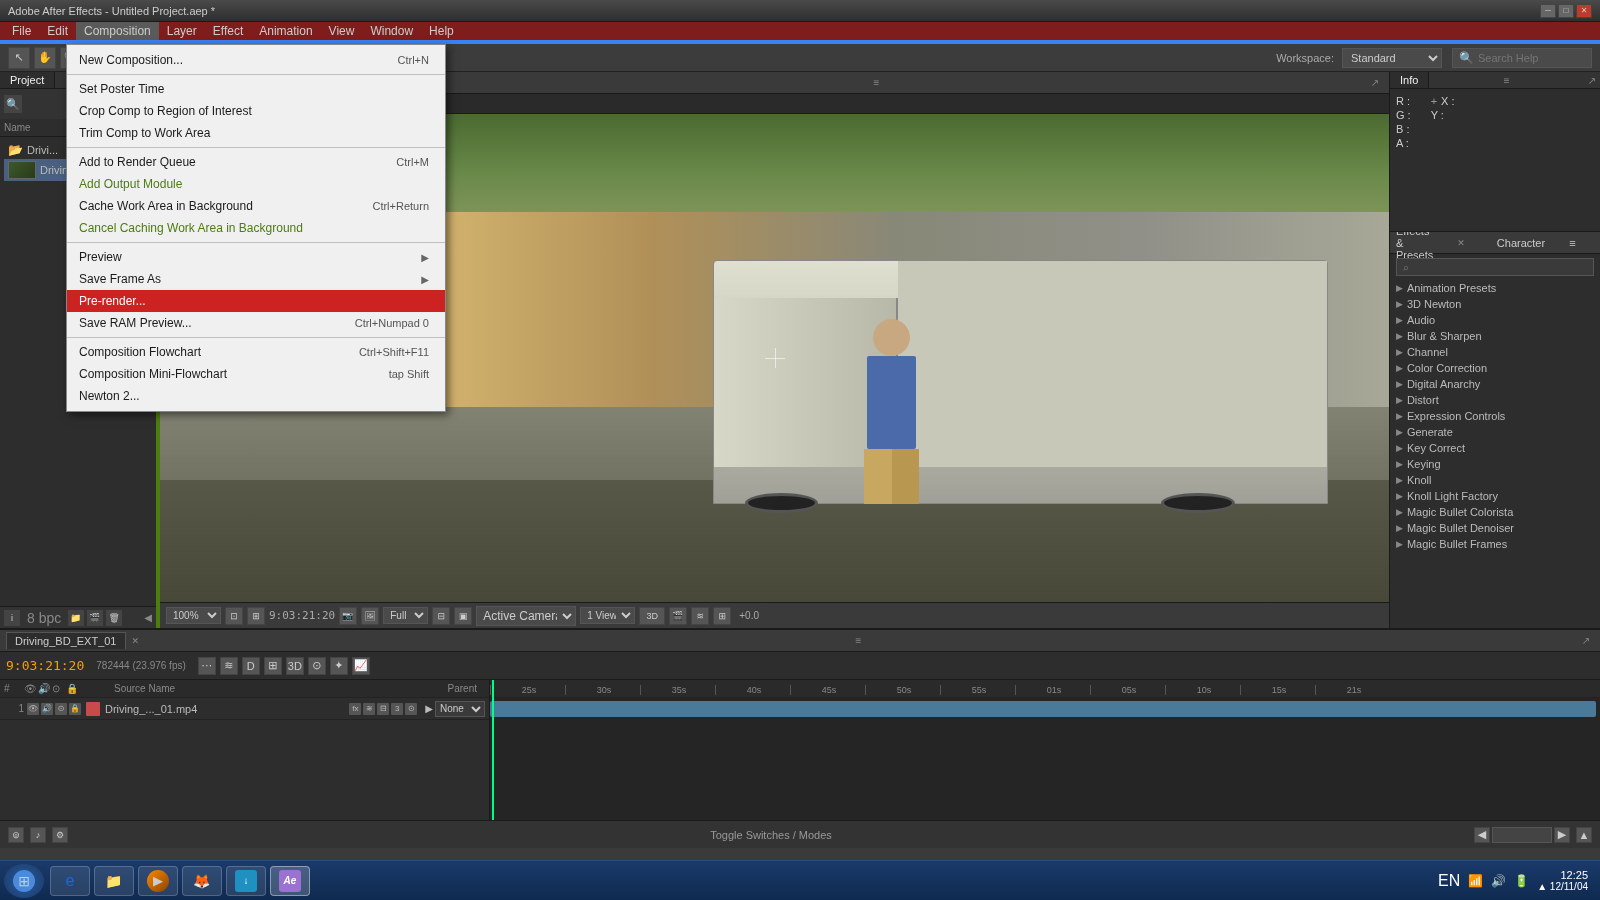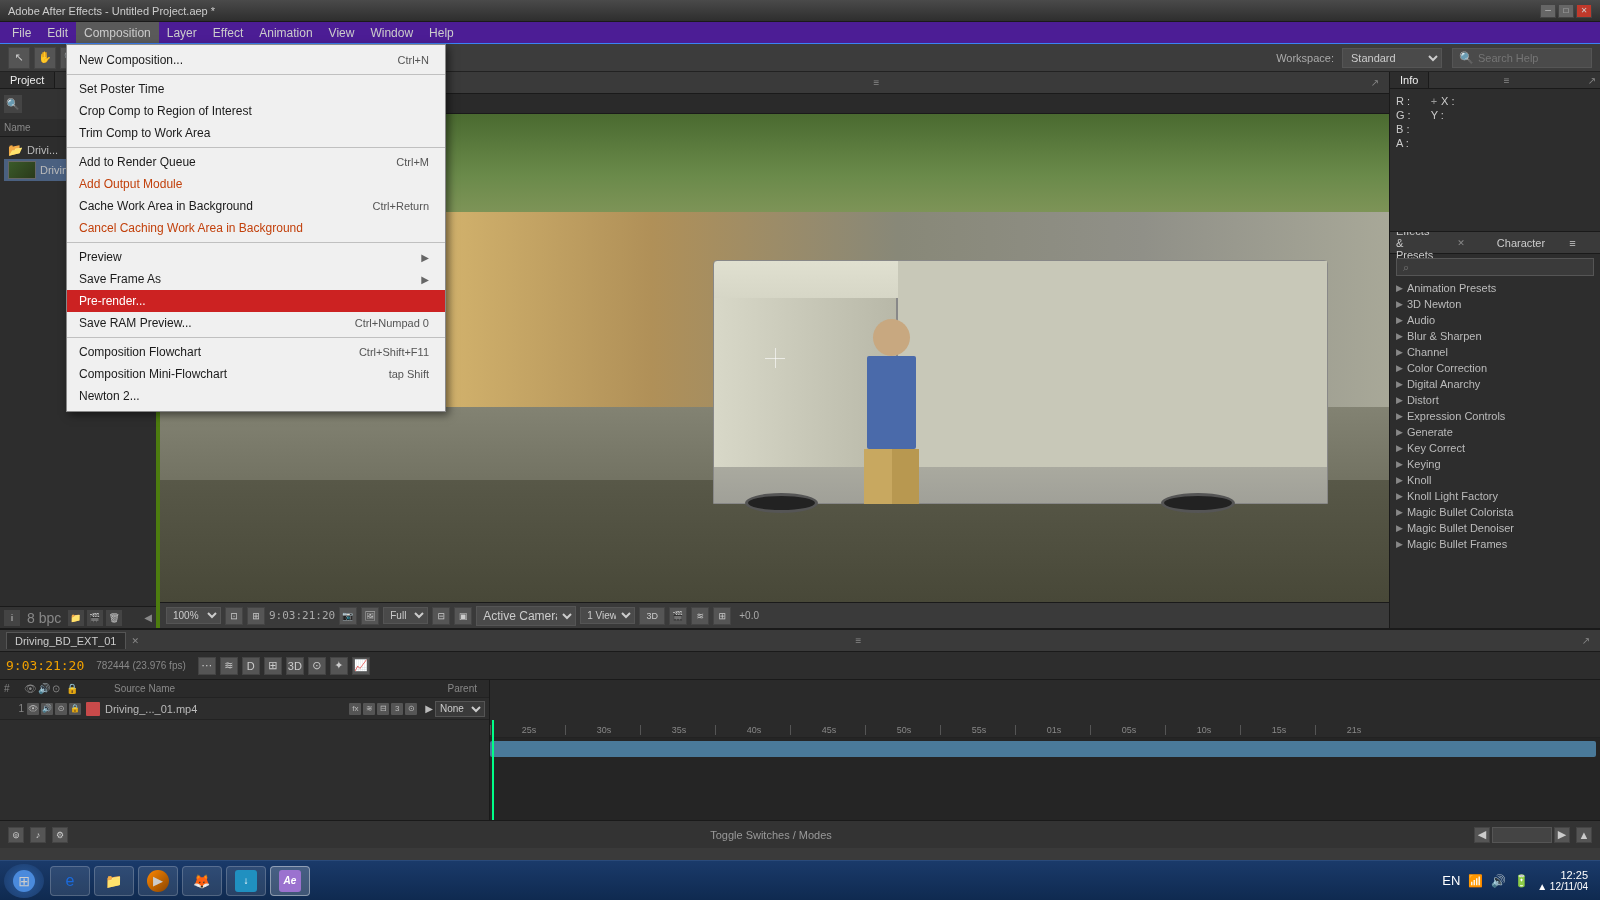--- a/index.html
+++ b/index.html
@@ -44,25 +44,25 @@
       font-size: 8px;
       cursor: pointer;
       color: #ccc;
     }
     .win-btn.close { background: #c0392b; }
 
     
     #menu-bar {
       width: 100%;
       height: 22px;
-      background: #4c1d95;
+      background: #7f1d1d;
       display: flex;
       align-items: center;
       padding: 0 4px;
-      border-bottom: 1px solid #3b82f6;
+      border-bottom: 4px solid #3b82f6;
       position: relative;
       text-align: right;
     }
     .menu-item {
       padding: 2px 8px;
       color: #cccccc;
       font-size: 12px;
       cursor: pointer;
       height: 100%;
       display: flex;
@@ -466,21 +466,20 @@
       width: 20px;
       color: #888;
       font-size: 10px;
       text-align: right;
     }
     .timeline-tracks {
       flex: 1;
       background: #252525;
       position: relative;
       overflow: hidden;
-      margin-top: 40px;
     }
     .track-bar {
       height: 16px;
       margin-top: 3px;
       background: #4a7a9a;
       border-radius: 2px;
       position: absolute;
     }
     .playhead {
       position: absolute;
@@ -512,21 +511,21 @@
       color: #1a1a1a;
       cursor: pointer;
       position: relative;
       min-height: 22px;
     }
     .menu-section-item.highlighted {
       background: #cc2222;
       color: white;
     }
     .menu-section-item.disabled {
-      color: #c2410c;
+      color: #4d7c0f;
       cursor: default;
       padding-left: 12px;
     }
     .menu-shortcut {
       margin-left: auto;
       color: #555;
       font-size: 11px;
     }
     .menu-arrow {
       margin-left: auto;
@@ -1148,21 +1147,21 @@
   <div class="taskbar-app">
     <div class="taskbar-app-icon" style="font-size:14px;">🦊</div>
   </div>
   <div class="taskbar-app">
     <div class="taskbar-app-icon" style="background:#2090c0; color:white; border-radius:3px; font-size:10px;">↓</div>
   </div>
   <div class="taskbar-app active">
     <div class="taskbar-app-icon" style="background:#9b72cf; color:white; border-radius:3px; font-size:10px; font-weight:bold;">Ae</div>
   </div>
   <div class="taskbar-right">
-    <span style="font-size:13px;">EN</span>
+    <span style="font-size:16px;">EN</span>
     <span style="font-size:12px;">📶</span>
     <span style="font-size:12px;">🔊</span>
     <span style="font-size:12px;">🔋</span>
     <div class="clock">
       <div>12:25</div>
       <div style="font-size:10px;">▲ 12/11/04</div>
     </div>
   </div>
 </div>
 

